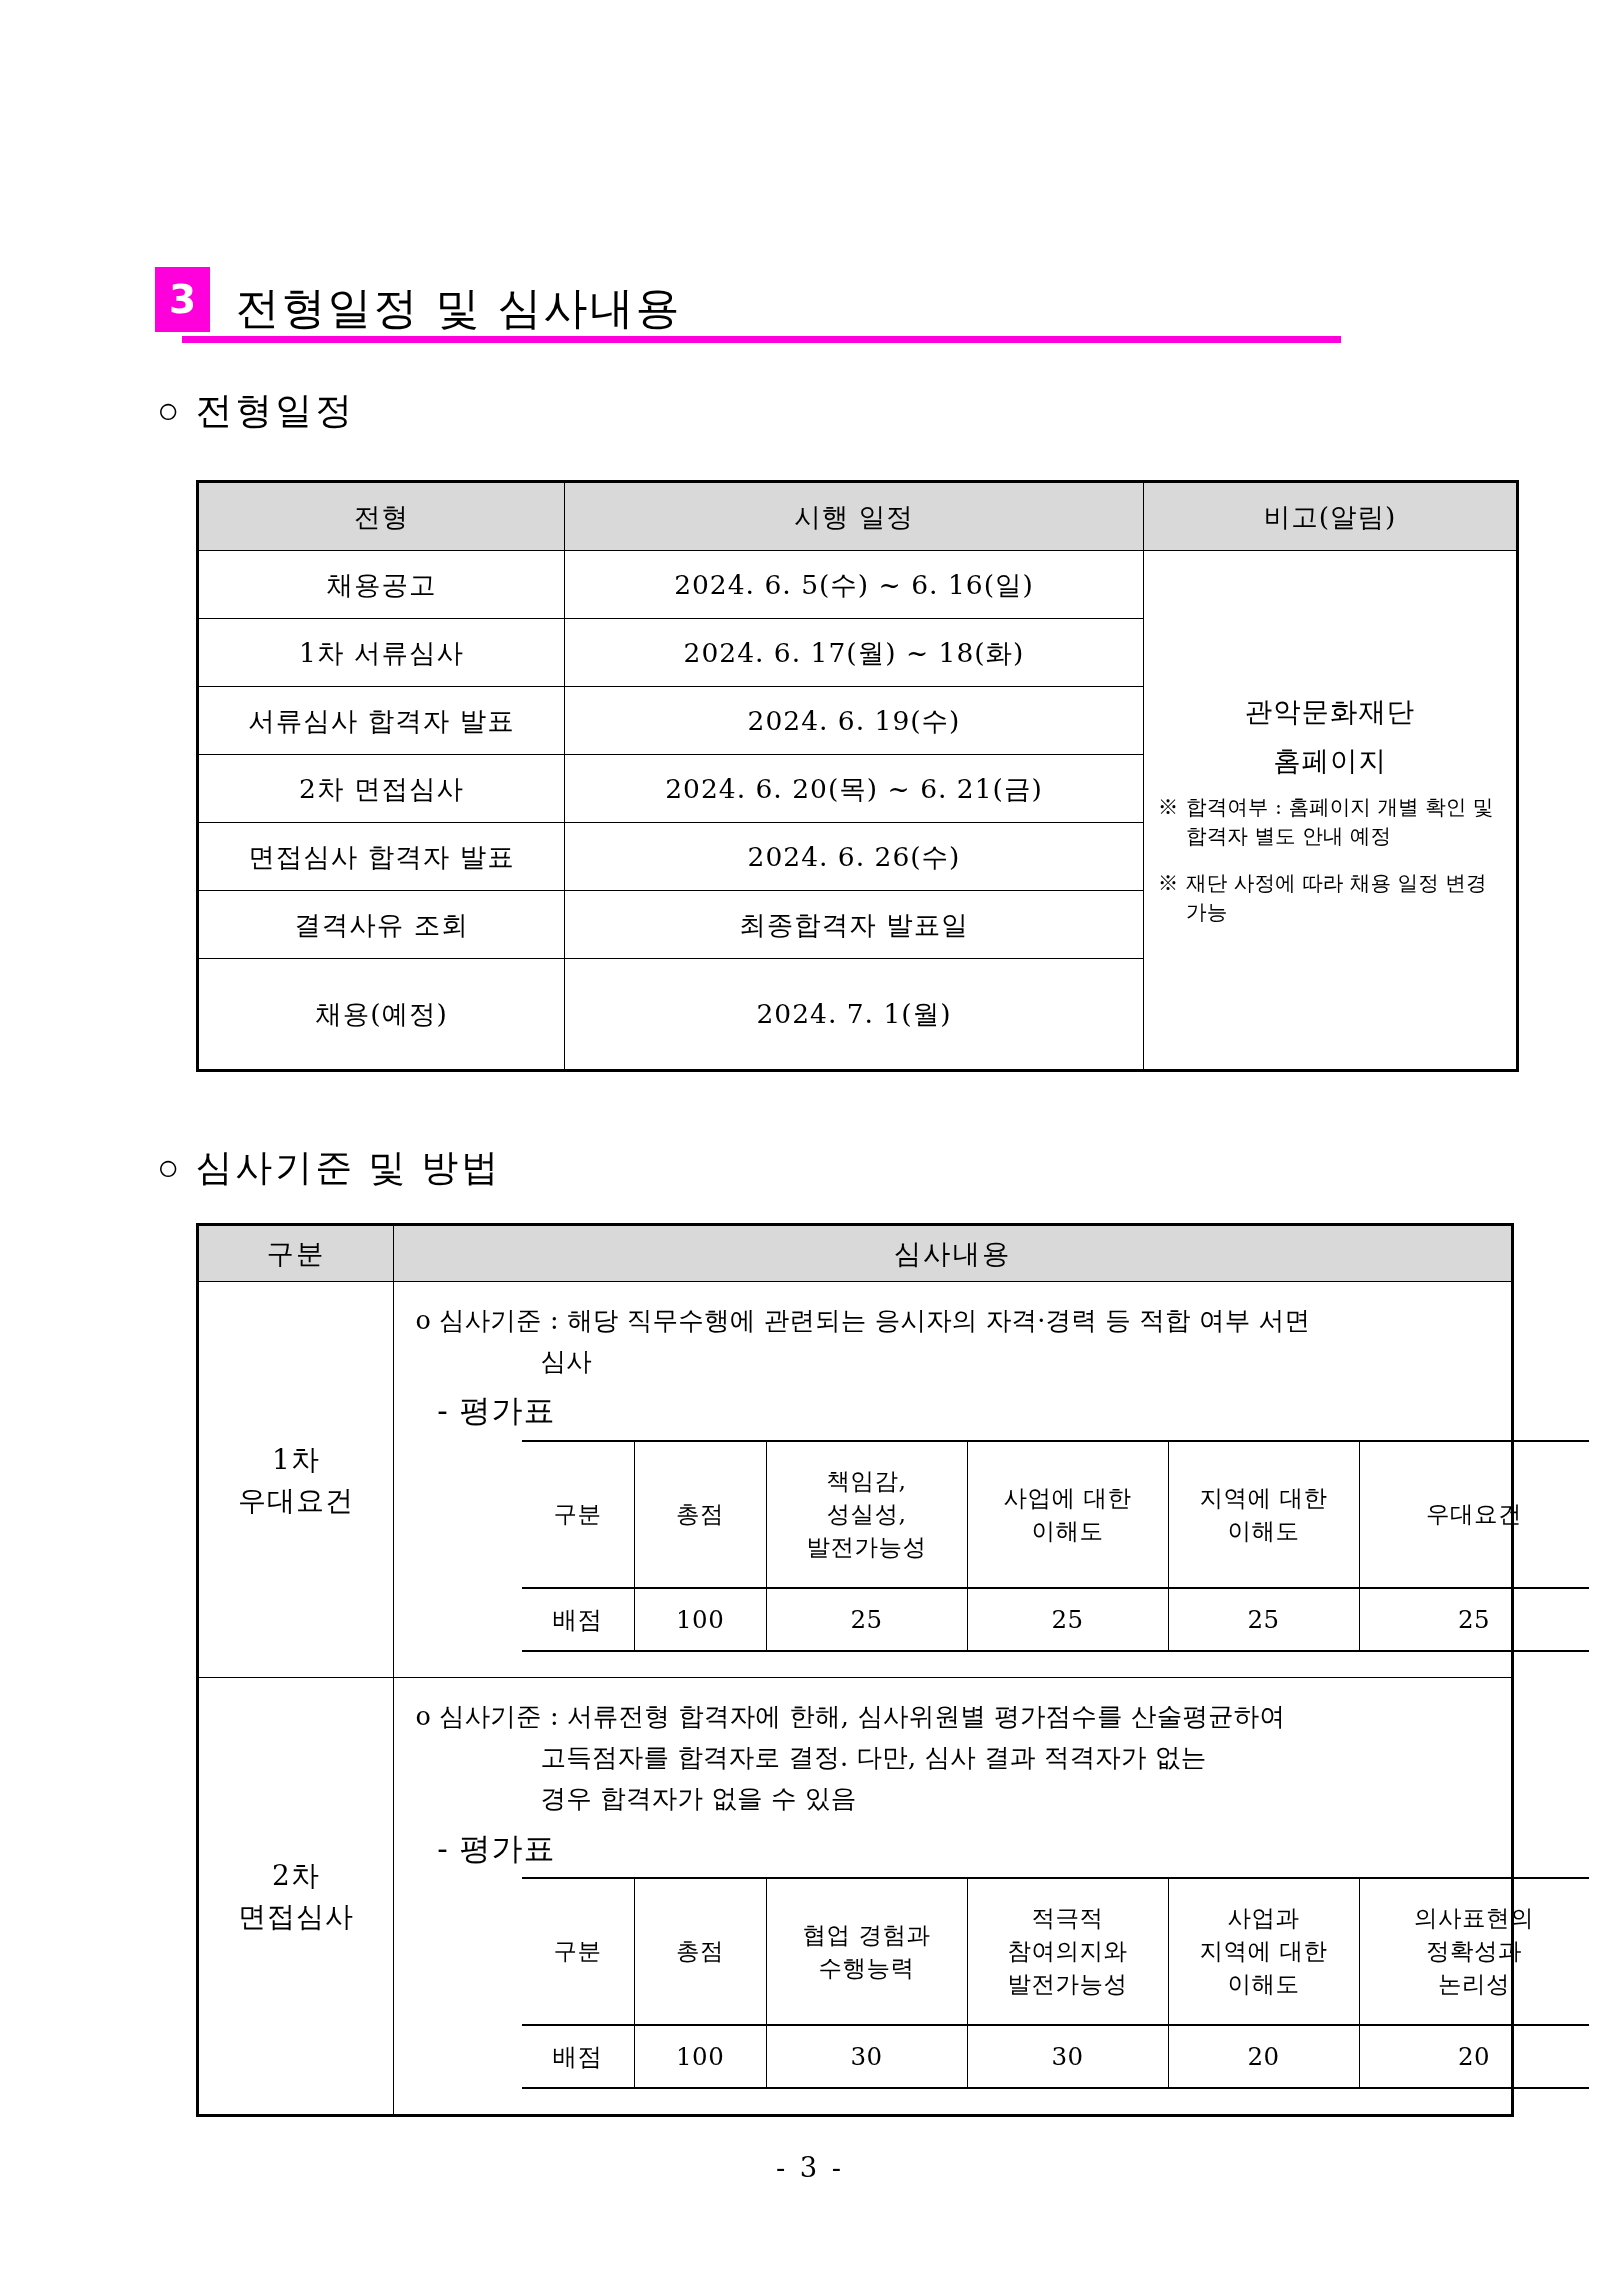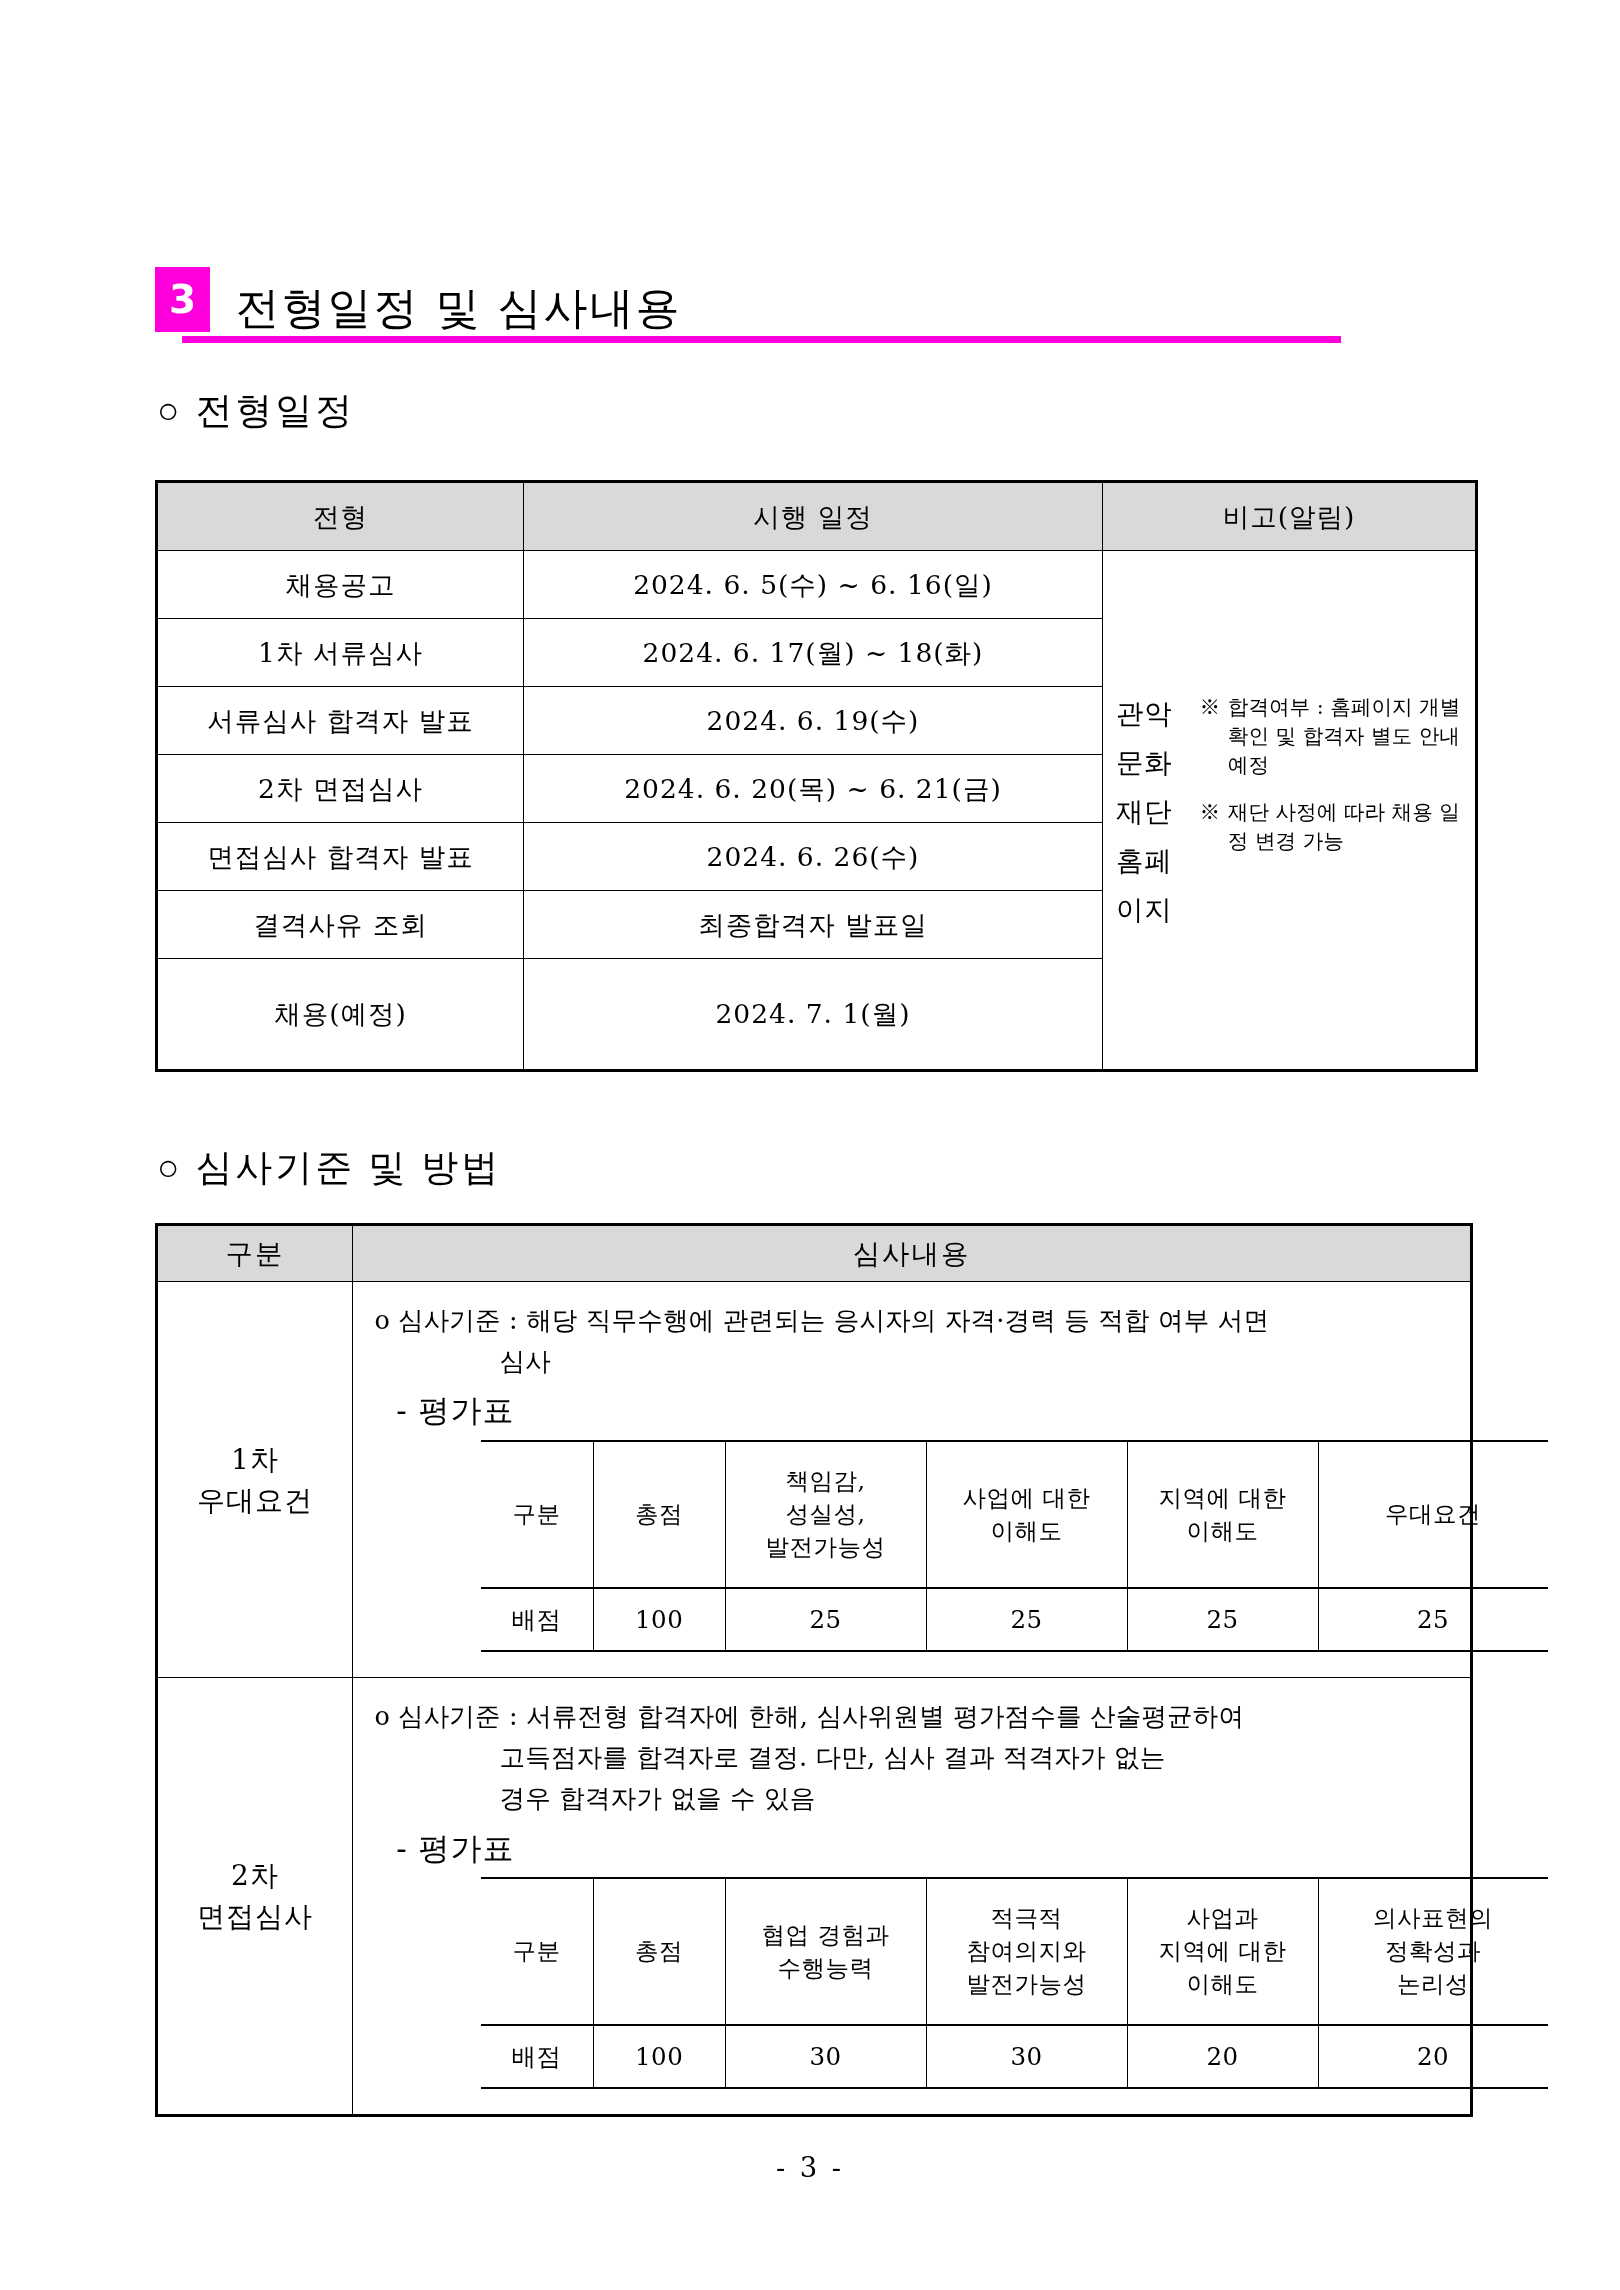--- a/index.html
+++ b/index.html
@@ -79,20 +79,21 @@
   }
   #head-schedule { left: 157px; top: 388px; }
   #head-criteria { left: 157px; top: 1145px; }
 
   
   table.outer {
     border-collapse: collapse;
     position: absolute;
     table-layout: fixed;
     background: #ffffff;
+    margin-left: 41px;
   }
   table.outer > tbody > tr > td,
   table.outer > tbody > tr > th {
     border: 1.5px solid #000;
     vertical-align: middle;
     text-align: center;
     font-weight: normal;
     padding: 0;
   }
   .thead-cell {
@@ -128,21 +129,21 @@
     font-size: 20.6px;
     line-height: 29px;
     letter-spacing: 0px;
   }
   .note-list .note-item { margin-bottom: 17.6px; display: flex; }
   .note-list .note-item:last-child { margin-bottom: 0; }
   .note-list .note-mark { flex: 0 0 auto; margin-right: 7.8px; }
   .note-list .note-body { flex: 1 1 auto; }
   .note-cell-wrap {
     display: flex;
-    flex-direction: row;
+    flex-direction: column;
     justify-content: flex-start;
     height: 100%;
   }
 
   .footnote {
     position: absolute;
     right: 149px;
     top: 1070px;
     font-size: 27.4px;
     letter-spacing: 1px;

